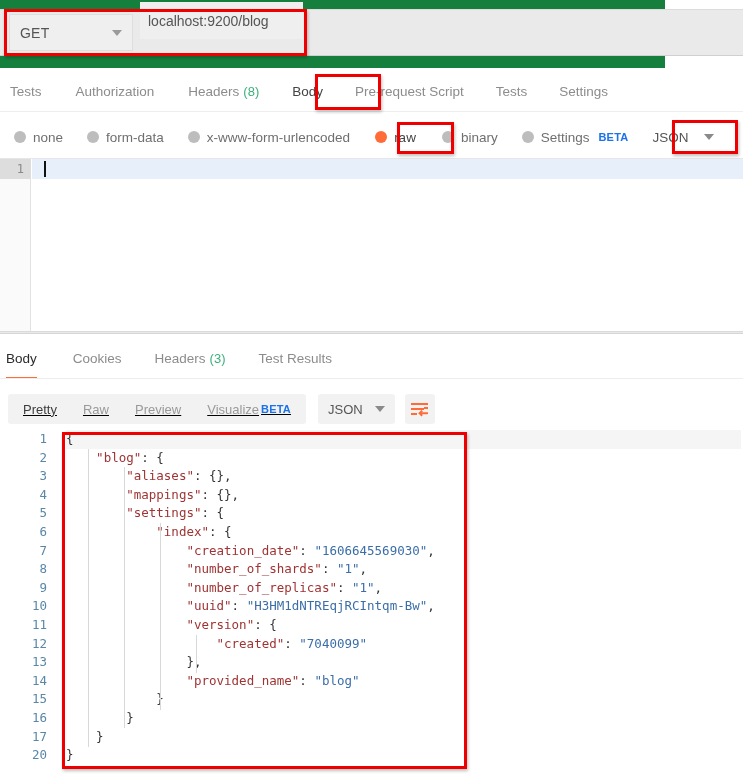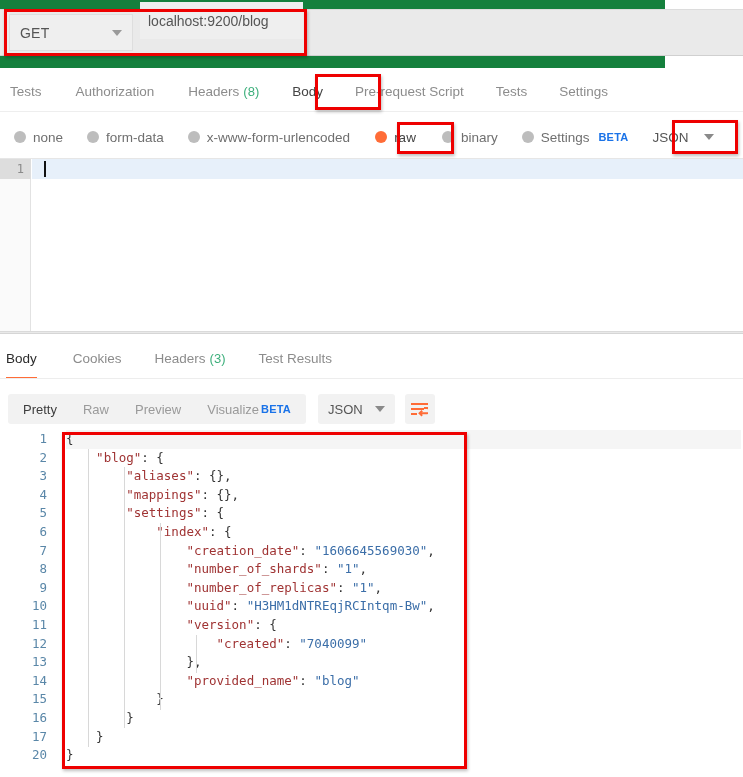--- a/index.html
+++ b/index.html
@@ -126,21 +126,21 @@
     position: absolute; left: 0; top: 378px; width: 743px; height: 1px; background: #ededed;
   }
 
   
   .resp-toolbar {
     position: absolute; left: 0; top: 388px; width: 743px; height: 42px;
     display: flex; align-items: center;
   }
   .seg-group {
     display: flex; align-items: center; background: #f2f2f2;
-    border-radius: 3px; height: 30px; padding: 0 2px;
+    border-radius: 3px; height: 30px; padding: 0 2px; text-decoration: underline;
   }
   .seg-item {
     font-size: 13px; color: #9a9a9a; padding: 0 13px; height: 30px;
     display: flex; align-items: center; white-space: nowrap;
   }
   .seg-item.active { color: #3d3d3d; }
   .fmt-group {
     display: flex; align-items: center; background: #f2f2f2; border-radius: 3px;
     height: 30px; padding: 0 10px; gap: 12px; margin-left: 12px;
   }

